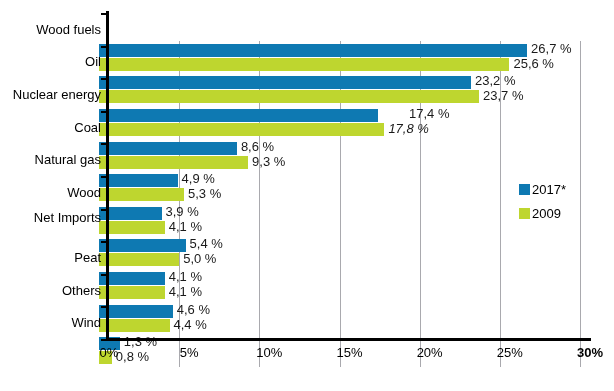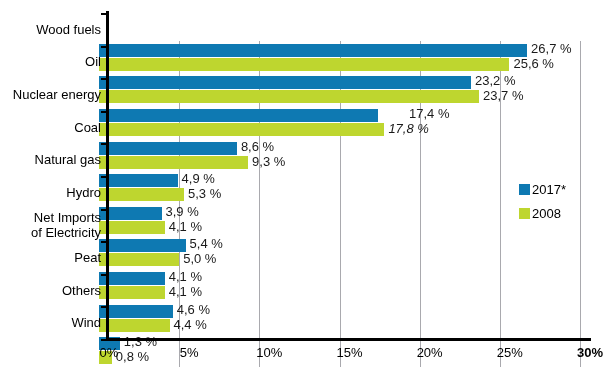--- a/index.html
+++ b/index.html
@@ -240,25 +240,24 @@
       <div class="cat-label" style="top: 54.4px;">
         <div>Oil</div>
       </div>
       <div class="cat-label" style="top: 119.6px;">
         <div>Coal</div>
       </div>
       <div class="cat-label" style="top: 152.2px;">
         <div>Natural gas</div>
       </div>
       <div class="cat-label" style="top: 184.8px;">
-        <div>Hydro</div>
+        <div>Wood</div>
       </div>
       <div class="cat-label" style="top: 209.9px;">
         <div>Net Imports</div>
-        <div>of Electricity</div>
       </div>
       <div class="cat-label" style="top: 250px;">
         <div>Peat</div>
       </div>
       <div class="cat-label" style="top: 282.6px;">
         <div>Others</div>
       </div>
       <div class="cat-label" style="top: 315.2px;">
         <div>Wind</div>
       </div>
@@ -274,17 +273,17 @@
       <div class="xlabel" style="left: 590px; font-weight: bold;">30%</div>
     </div>
 
   <div id="legend">
       <div class="legend-item">
         <span class="legend-swatch" style="background: rgb(14, 121, 178);"></span>
         <span class="legend-text">2017*</span>
       </div>
       <div class="legend-item">
         <span class="legend-swatch" style="background: rgb(190, 214, 47);"></span>
-        <span class="legend-text">2008</span>
+        <span class="legend-text">2009</span>
       </div>
     </div>
 
 </div>
 
 </body></html>

